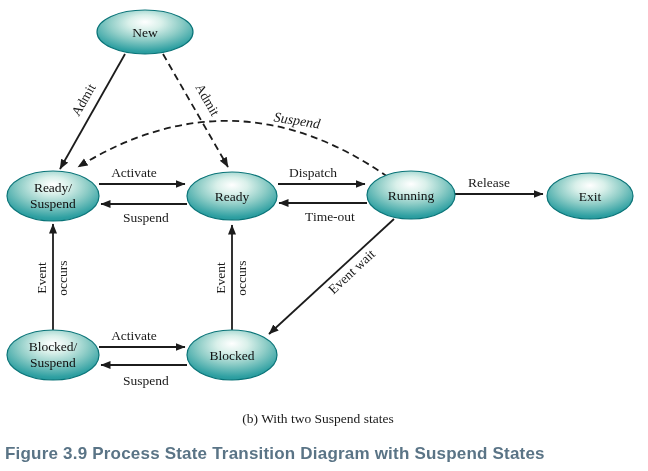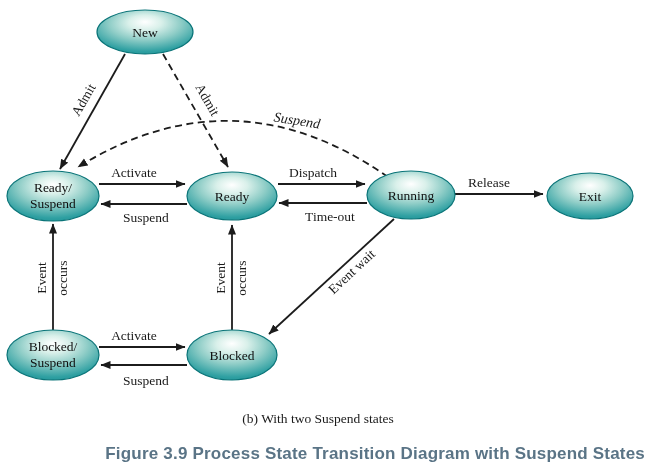--- a/index.html
+++ b/index.html
@@ -41,21 +41,20 @@
     position: absolute;
     left: 5px;
     top: 444px;
     width: 640px;
     font-family: "Liberation Sans", "DejaVu Sans", sans-serif;
     font-weight: bold;
     font-size: 17px;
     color: #5a7486;
     letter-spacing: 0.2px;
     white-space: nowrap;
-    text-align: right;
   }
 </style>
 </head>
 <body>
 
 <div class="figure-wrap">
 
   <svg width="648" height="438" viewBox="0 0 648 438">
     <defs>
       <radialGradient id="tealGrad" cx="0.5" cy="0.35" r="0.78" fx="0.5" fy="0.27">

